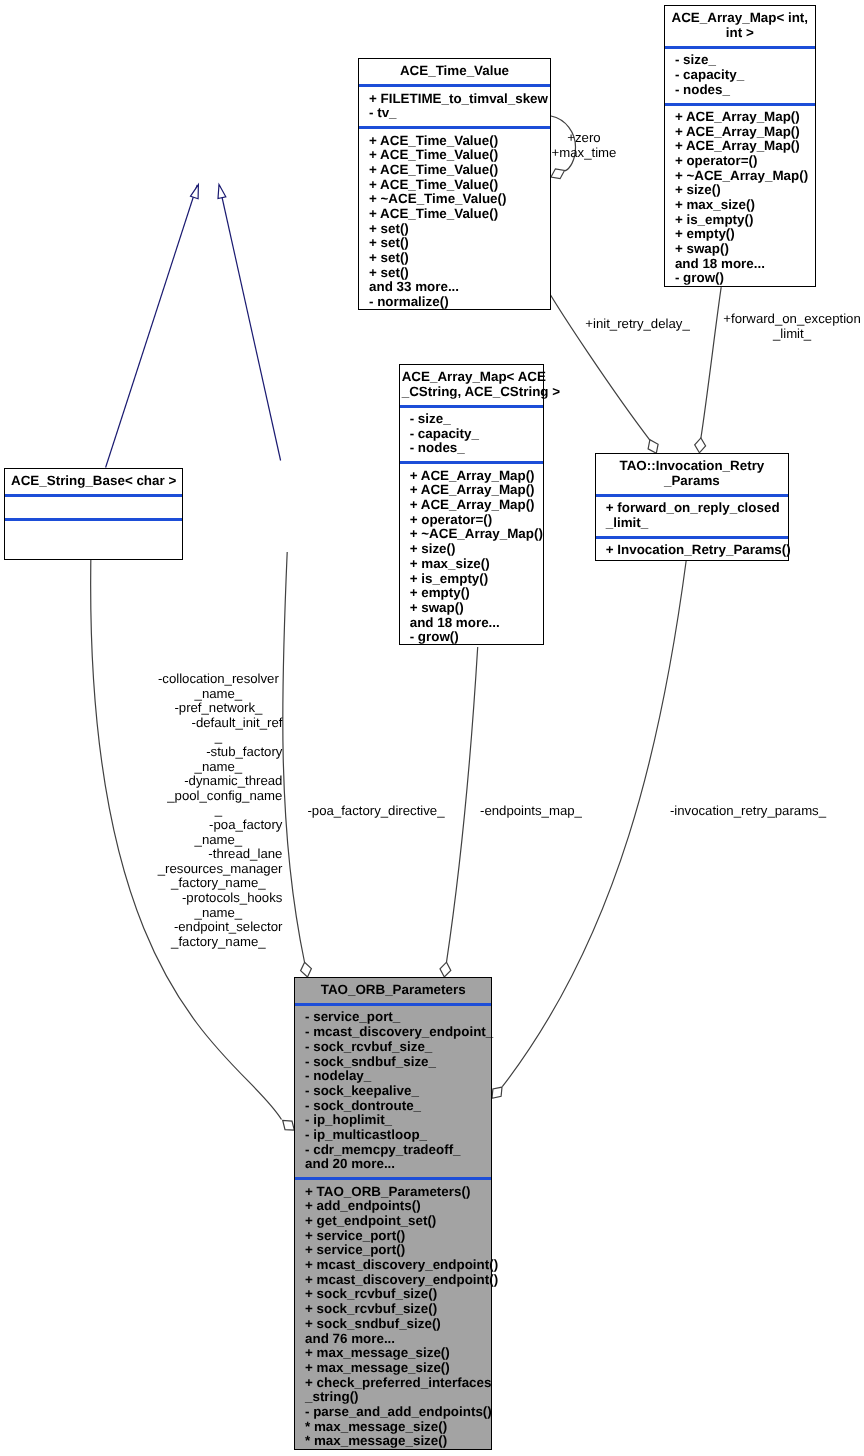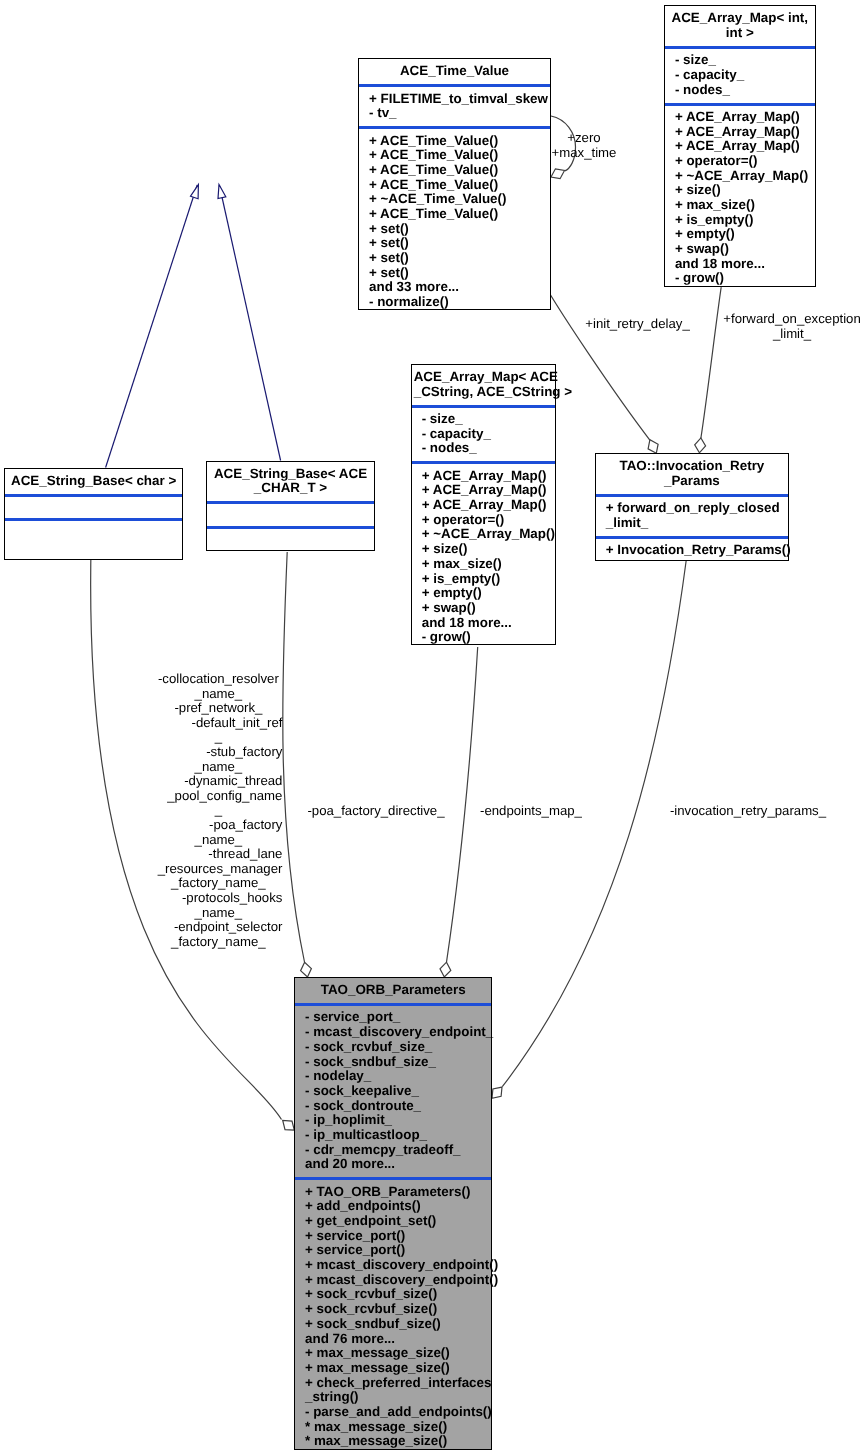--- a/index.html
+++ b/index.html
@@ -113,31 +113,21 @@
 </div>
 <div class="node" style="left:4.2px;top:467.9px;width:178.9px;height:92px;">
   <div class="sec title">
     <div class="ln">ACE_String_Base&lt; char &gt;</div>
   </div>
   <div class="sec attrs empty">
   </div>
   <div class="sec ops empty">
   </div>
 </div>
-<div class="node" style="left:206.0px;top:460.5px;width:169.0px;height:90.6px;">
-  <div class="sec title">
-    <div class="ln">ACE_String_Base&lt; ACE</div>
-    <div class="ln">_CHAR_T &gt;</div>
-  </div>
-  <div class="sec attrs empty">
-  </div>
-  <div class="sec ops empty">
-  </div>
-</div>
-<div class="node" style="left:398.7px;top:363.8px;width:145px;height:281.7px;margin-left:12px;">
+<div class="node" style="left:398.7px;top:363.8px;width:145px;height:281.7px;">
   <div class="sec title">
     <div class="ln">ACE_Array_Map&lt; ACE</div>
     <div class="ln">_CString, ACE_CString &gt;</div>
   </div>
   <div class="sec attrs">
     <div class="ln">- size_</div>
     <div class="ln">- capacity_</div>
     <div class="ln">- nodes_</div>
   </div>
   <div class="sec ops">

